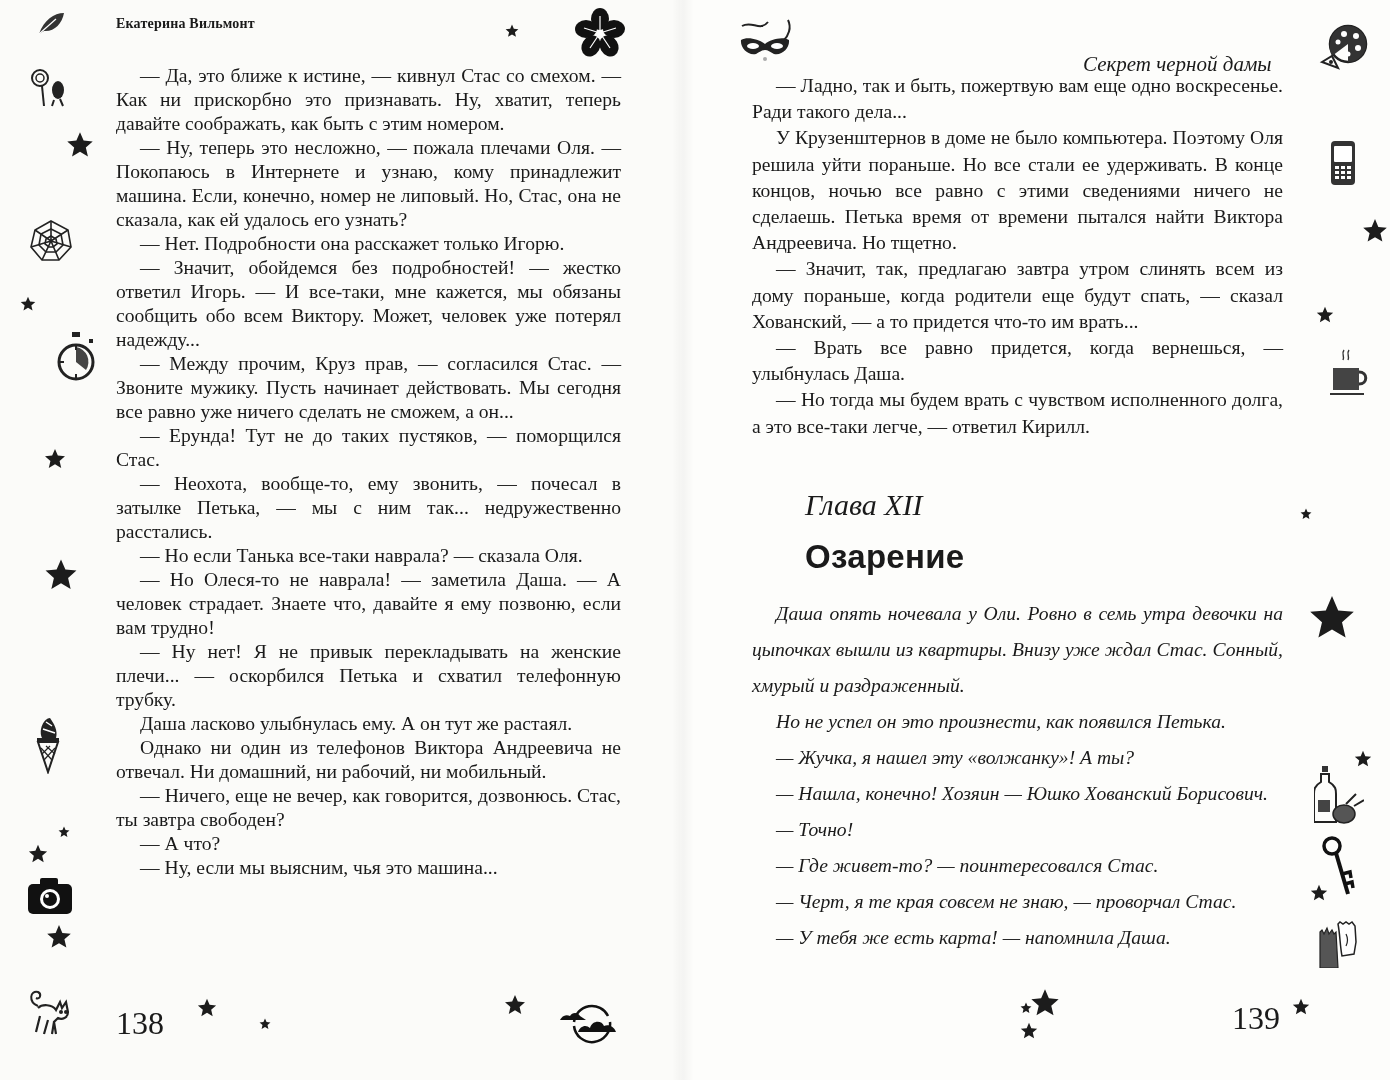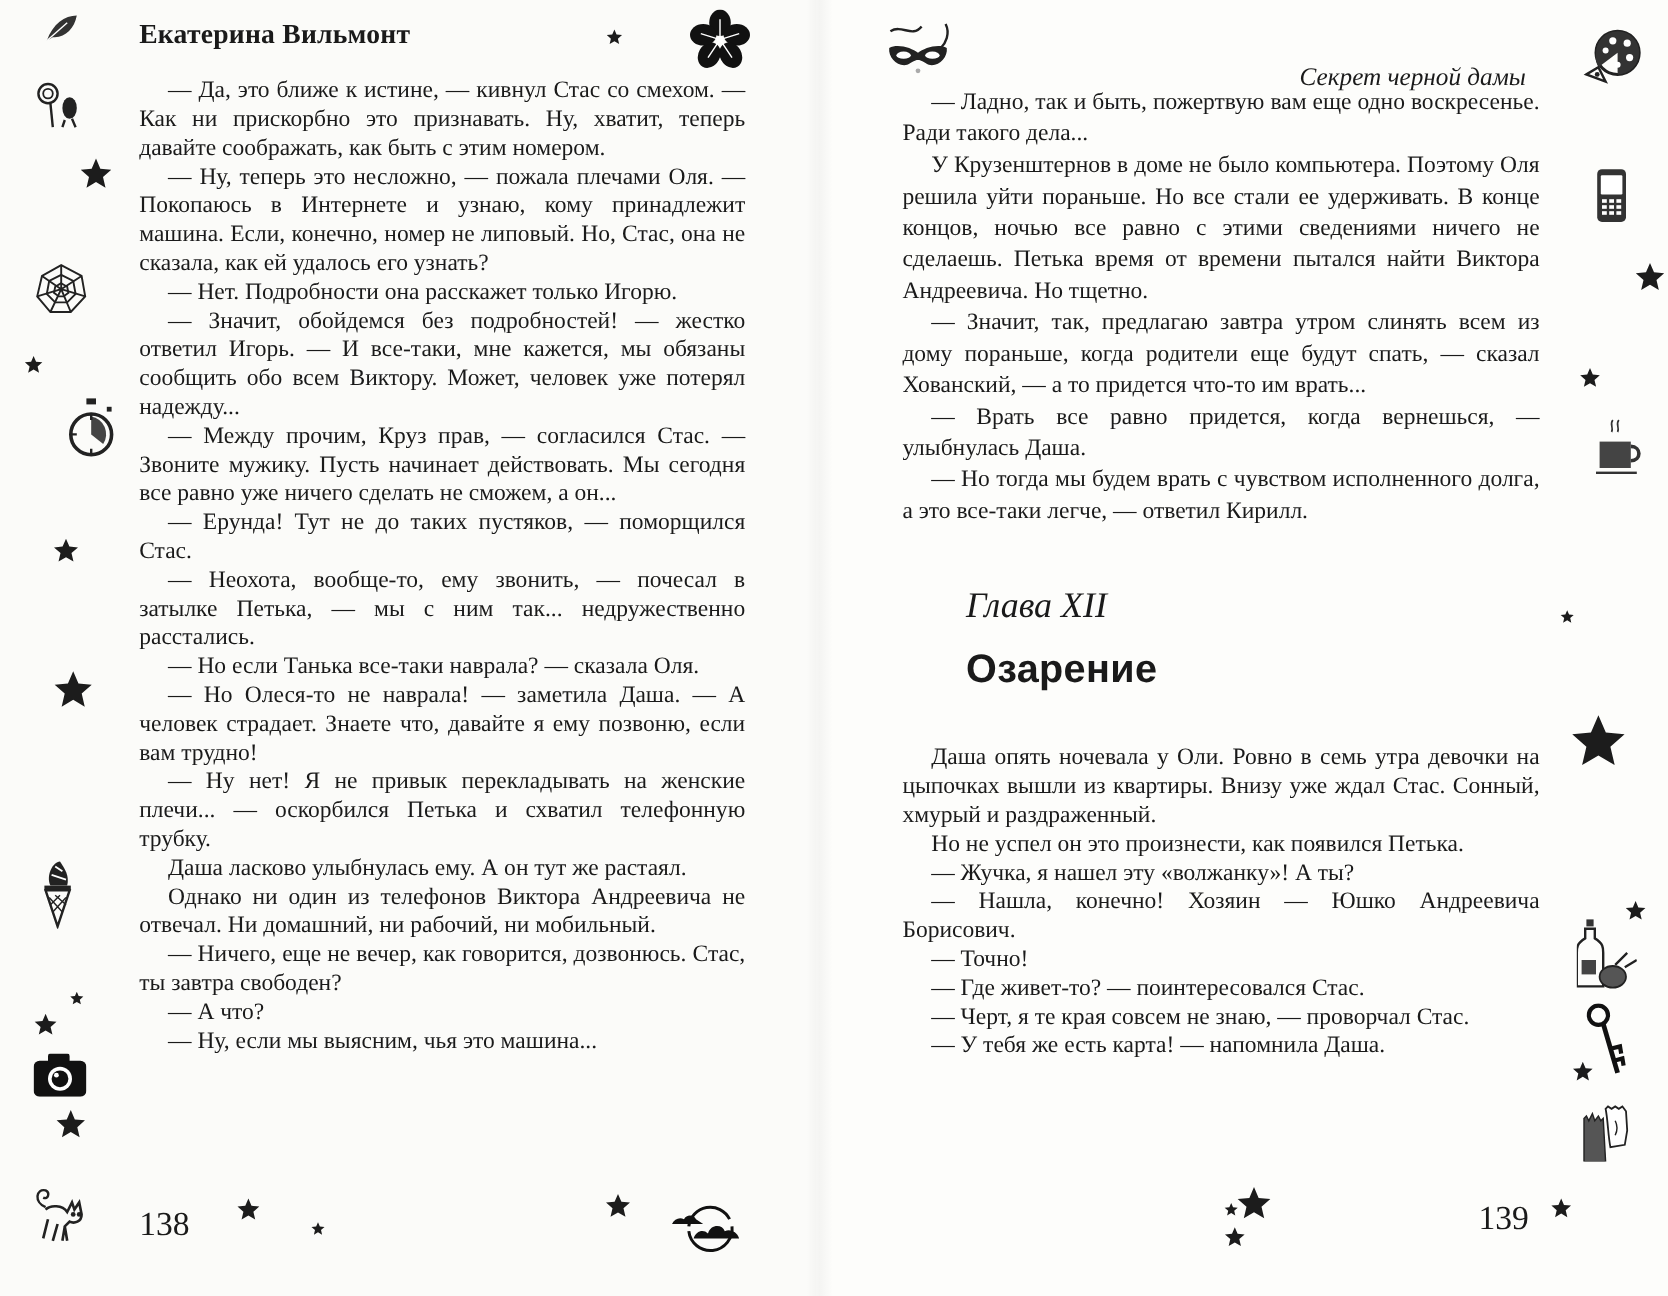--- a/index.html
+++ b/index.html
@@ -8,33 +8,33 @@
     background:#fdfdfb;
     font-family:"Liberation Serif","DejaVu Serif",serif;
     color:#1a1a1a;
   }
   .page { position:absolute; top:0; height:1080px; }
   .page.left { left:0; width:680px; background:#fbfbf9; }
   .page.right { left:680px; width:710px; background:#fdfdfb; }
   .gutter { position:absolute; left:672px; top:0; width:22px; height:1080px;
     background:linear-gradient(to right, rgba(0,0,0,0) 0%, rgba(0,0,0,0.035) 50%, rgba(0,0,0,0) 100%); }
 
-  .running-head-left { position:absolute; left:116px; top:16px; font-size:23px; font-weight:bold; letter-spacing:0.2px;text-align:center; }
+  .running-head-left { position:absolute; left:116px; top:16px; font-size:14px; font-weight:bold; letter-spacing:0.2px;text-align:center; }
   .running-head-right { position:absolute; left:1083px; top:32px; font-size:21px; font-style:italic;margin-top:20px; }
 
   .text { position:absolute; font-size:19.6px; line-height:24px; text-align:justify; }
   .text.left-col { left:116px; top:64px; width:505px; }
   .text.right-col { left:752px; top:73px; width:531px; line-height:26.2px; }
-  .text.right-col2 { left:752px; top:620px; width:531px; line-height:24px; }
+  .text.right-col2 { left:752px; top:596px; width:531px; line-height:36px;font-style:italic; }
   .para { margin:0; text-indent:24px; }
 
   .chapter-label { position:absolute; left:805px; top:488px; font-size:30px; font-style:italic; }
   .chapter-title { position:absolute; left:805px; top:538px; font-size:33px; font-weight:bold; font-family:"Liberation Sans","DejaVu Sans",sans-serif; letter-spacing:0.3px; }
 
-  .page-num { position:absolute; font-size:28px;text-align:center; }
+  .page-num { position:absolute; font-size:32px;text-align:center; }
   .page-num.l { left:116px; top:1005px; }
   .page-num.r { left:1232px; top:1000px; }
 
   .ico { position:absolute; display:block; }
   .ico svg { display:block; }
 </style>
 </head>
 <body>
 
 <svg width="0" height="0" style="position:absolute">
@@ -81,21 +81,21 @@
   <p class="para">— Но тогда мы будем врать с чувством исполненного долга, а это все-таки легче, — ответил Кирилл.</p>
 </div>
 
 <div class="chapter-label">Глава XII</div>
 <div class="chapter-title">Озарение</div>
 
 <div class="text right-col2">
   <p class="para">Даша опять ночевала у Оли. Ровно в семь утра девочки на цыпочках вышли из квартиры. Внизу уже ждал Стас. Сонный, хмурый и раздраженный.</p>
   <p class="para">Но не успел он это произнести, как появился Петька.</p>
   <p class="para">— Жучка, я нашел эту «волжанку»! А ты?</p>
-  <p class="para">— Нашла, конечно! Хозяин — Юшко Андреевича Борисович.</p>
+  <p class="para">— Нашла, конечно! Хозяин — Юшко Хованский Борисович.</p>
   <p class="para">— Точно!</p>
   <p class="para">— Где живет-то? — поинтересовался Стас.</p>
   <p class="para">— Черт, я те края совсем не знаю, — проворчал Стас.</p>
   <p class="para">— У тебя же есть карта! — напомнила Даша.</p>
 </div>
 
 <div class="page-num r">139</div>
 
 <span class="ico" style="left:36px;top:10px">
   <svg width="30" height="26" viewBox="0 0 30 26">

